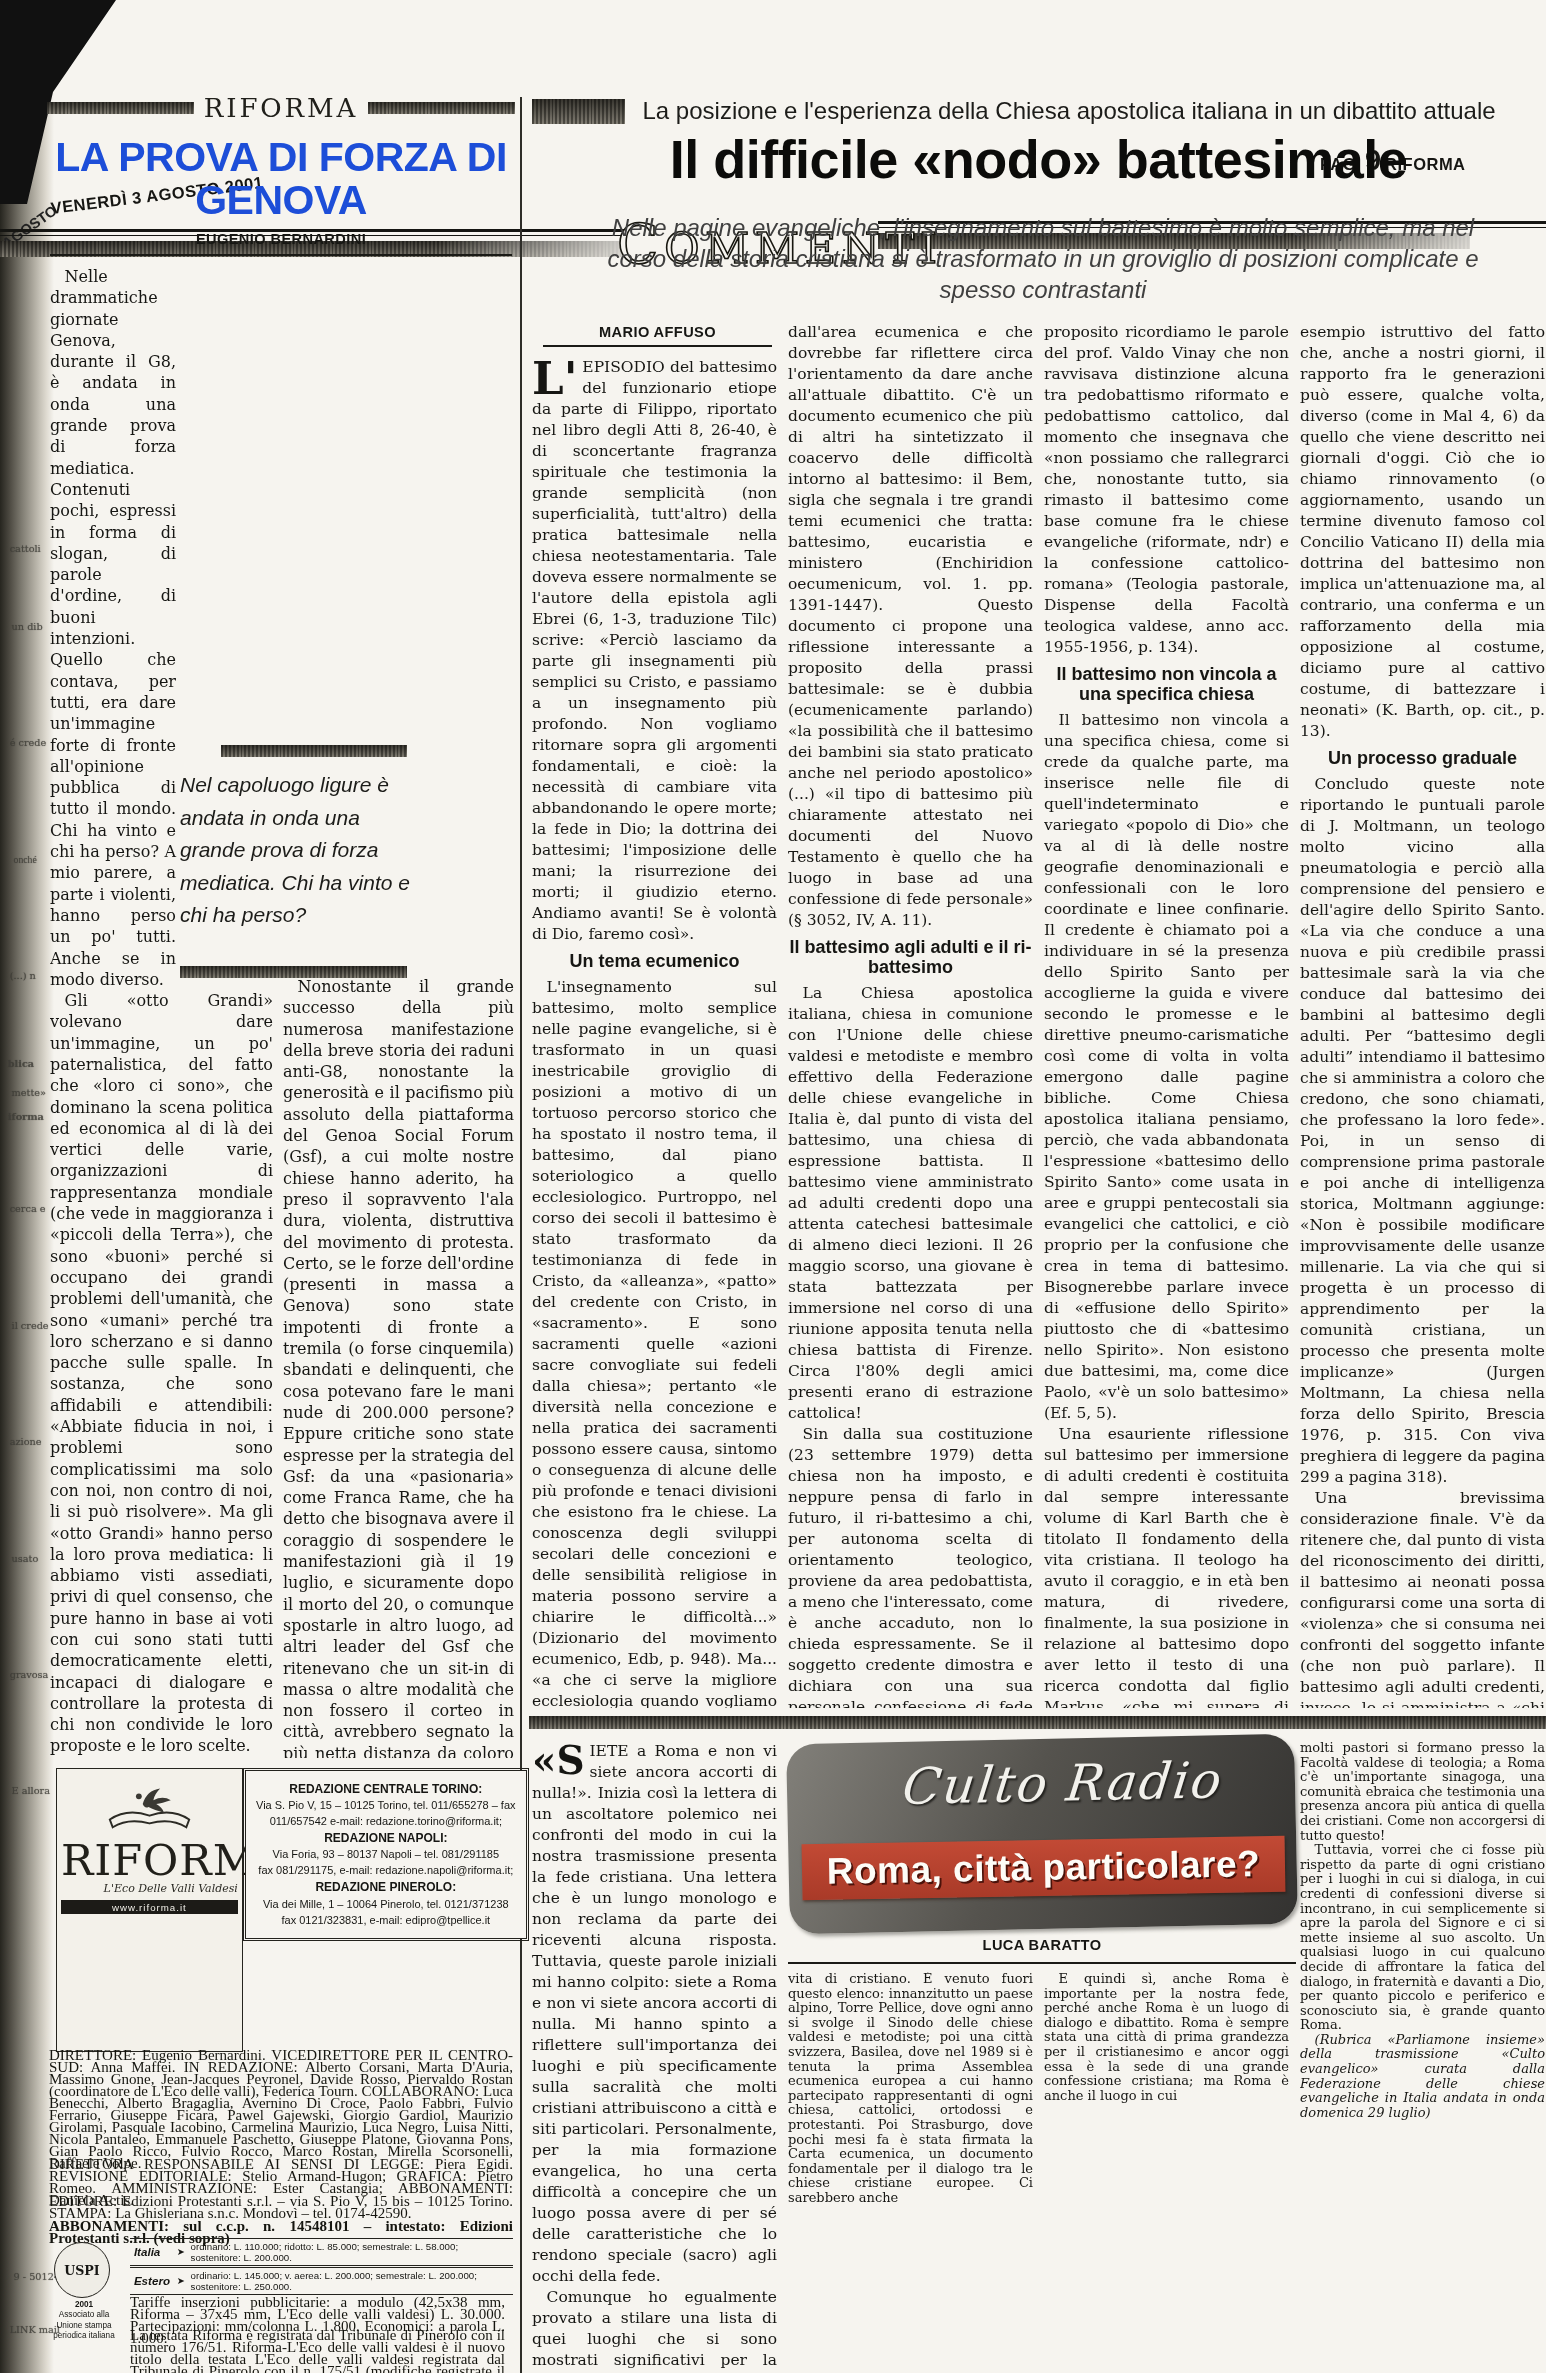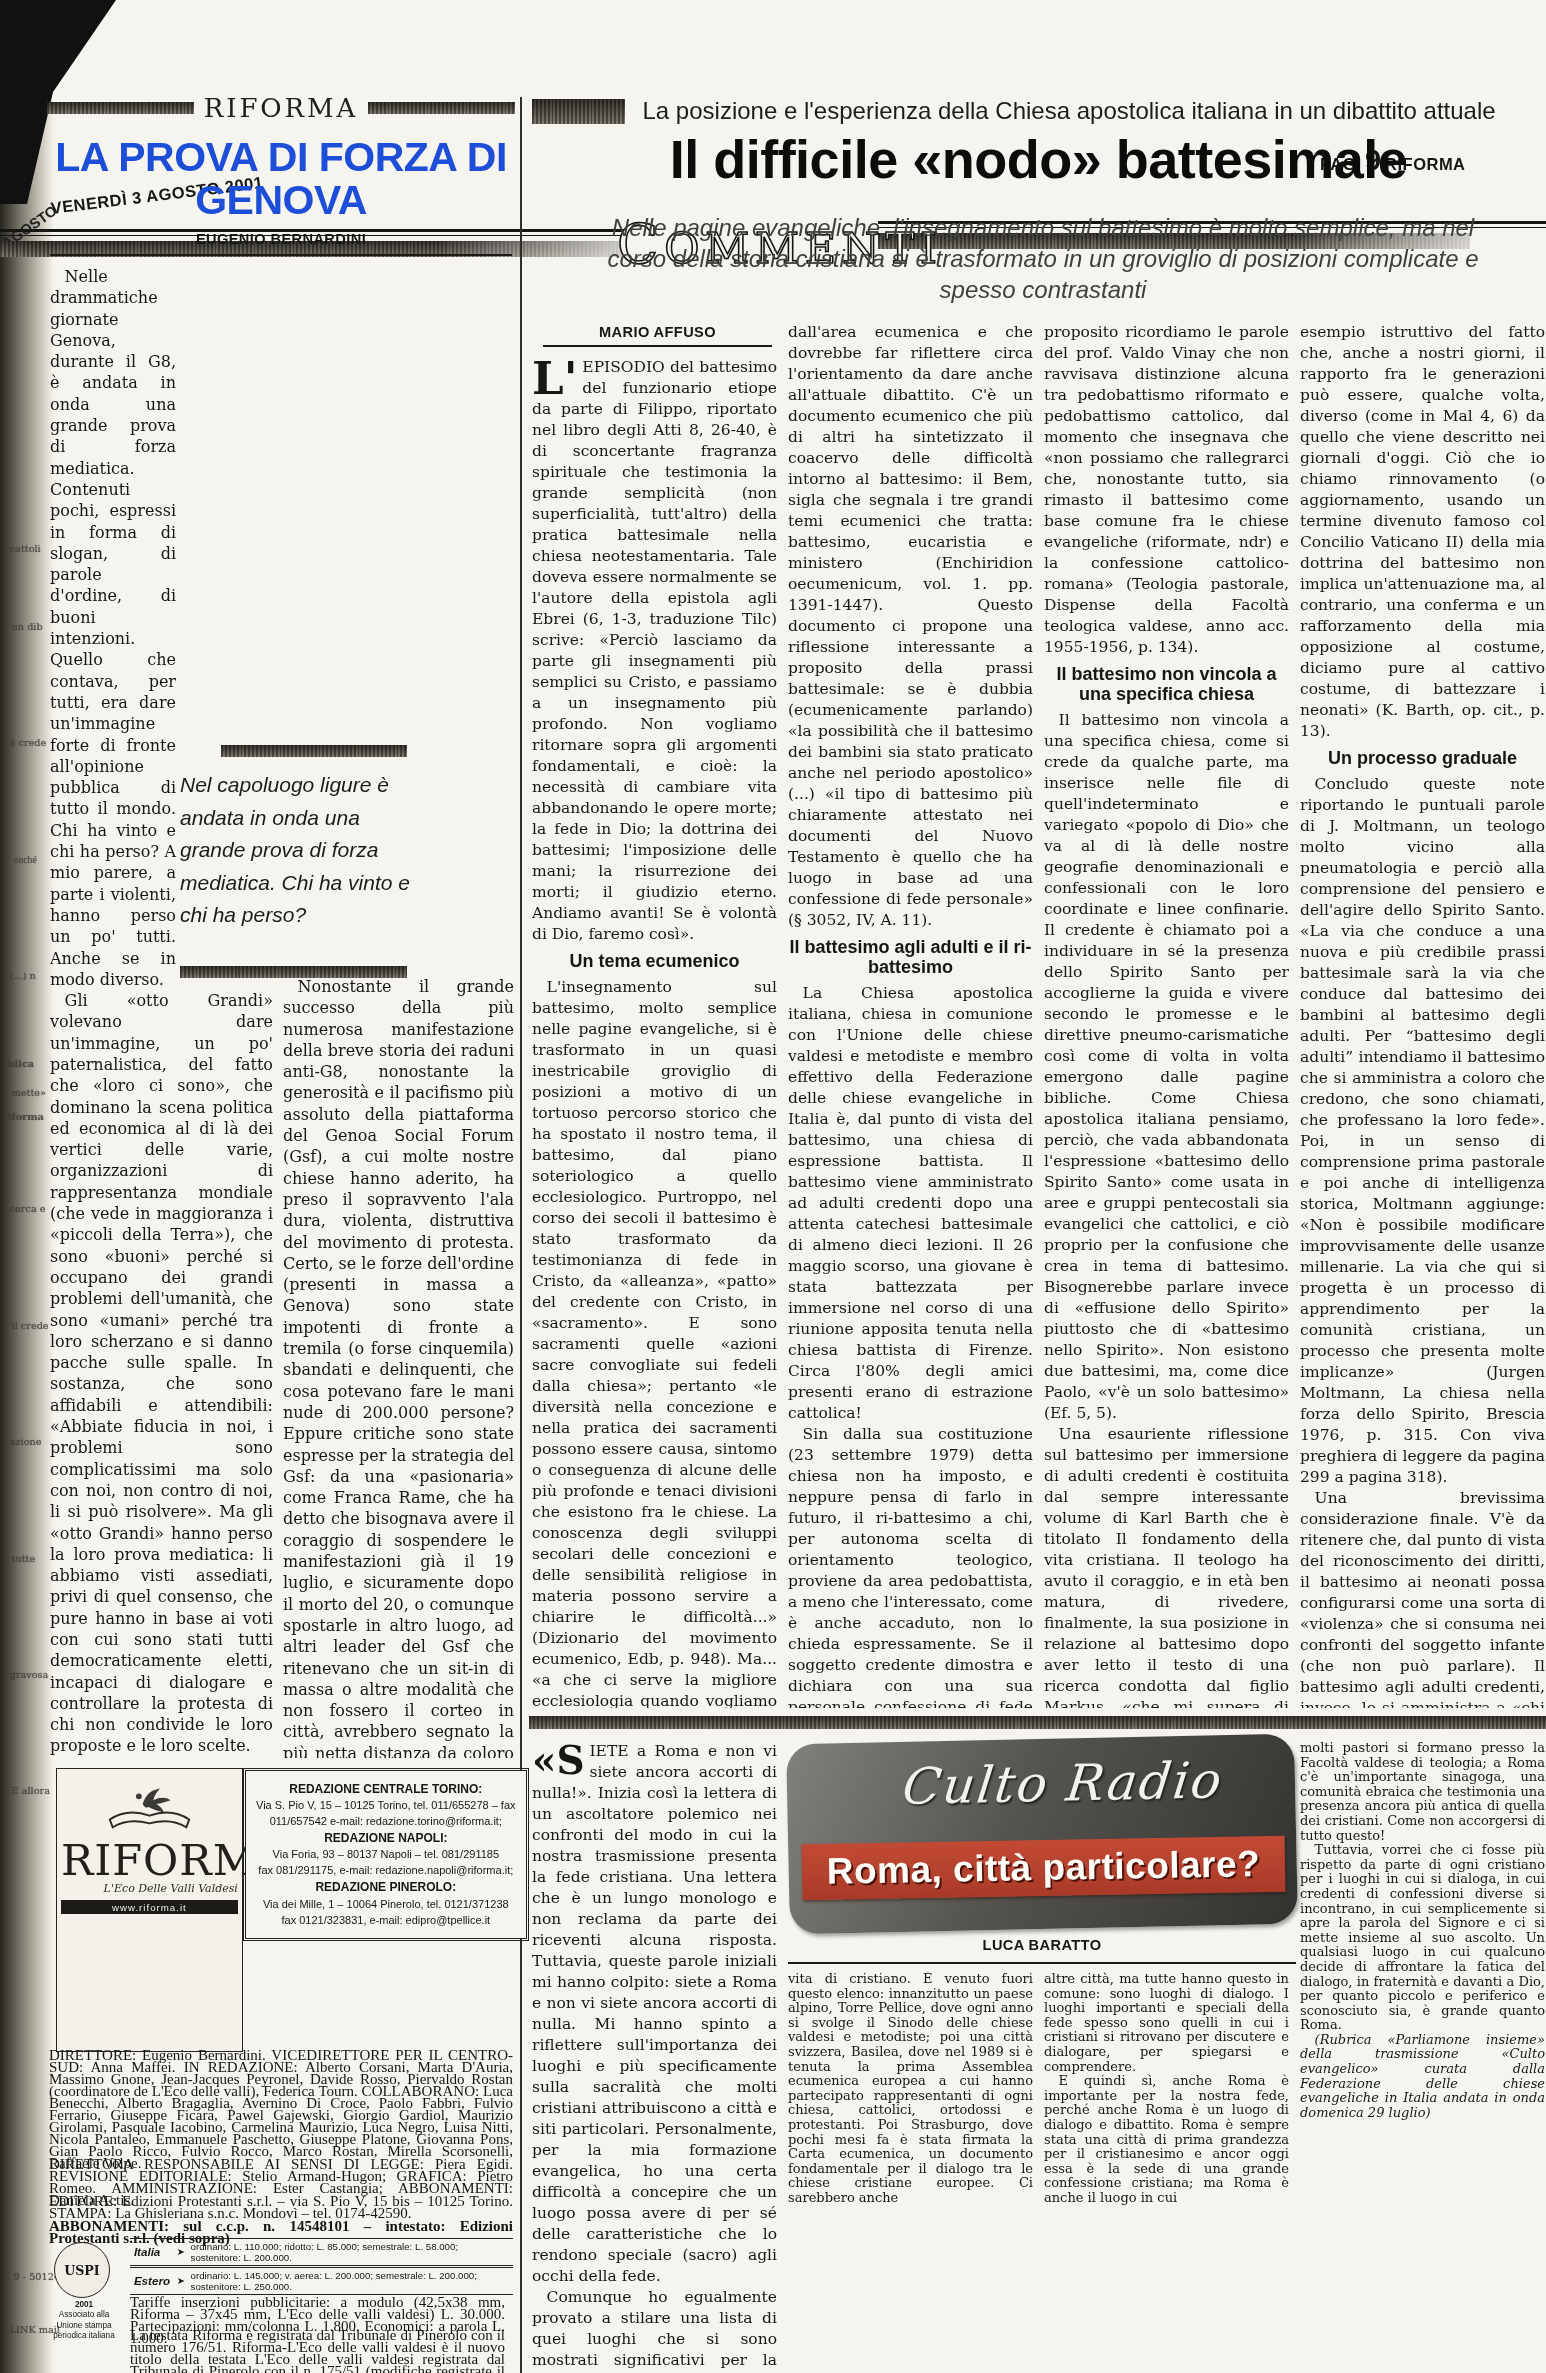--- a/index.html
+++ b/index.html
@@ -93,21 +93,21 @@
 <div class="abs spine-top"></div>
 <span class="frag" style="left:9.7px;top:543px;">cattoli</span>
 <span class="frag" style="left:11.6px;top:621px;">un dib</span>
 <span class="frag" style="left:9.7px;top:737px;">é crede</span>
 <span class="frag" style="left:13.6px;top:854px;font-family:Liberation Serif, serif;">onché</span>
 <span class="frag" style="left:9.7px;top:970px;">(...) n</span>
 <span class="frag" style="left:11.6px;top:1087px;">mette»</span>
 <span class="frag" style="left:9.7px;top:1203px;">cerca e</span>
 <span class="frag" style="left:11.6px;top:1320px;">il crede</span>
 <span class="frag" style="left:9.7px;top:1436px;">azione</span>
-<span class="frag" style="left:11.6px;top:1553px;">tutte</span>
+<span class="frag" style="left:11.6px;top:1553px;">usato</span>
 <span class="frag" style="left:9.7px;top:1669px;">gravosa</span>
 <span class="frag" style="left:11.6px;top:1785px;">E allora</span>
 <span class="frag" style="left:7.8px;top:1058px;font-weight:bold;">blica</span>
 <span class="frag" style="left:7.8px;top:1111px;font-weight:bold;">iforma</span>
 <span class="frag" style="left:13.6px;top:2271px;">9 - 50124</span>
 <span class="frag" style="left:9.7px;top:2324px;">LINK mail</span>
 
 <div class="abs corner san">AGOSTO</div>
 <div class="abs date san">VENERDÌ 3 AGOSTO 2001</div>
 
@@ -212,21 +212,20 @@
 <div class="abs redbar" style="left:802px;top:1840px;width:483px;height:56px;">
   <span class="t">Roma, città particolare?</span>
 </div>
 <div class="abs byline" style="left:788px;top:1937px;width:508px;">LUCA BARATTO</div>
 <div class="abs hr" style="left:788px;top:1962px;width:508px;height:1.5px;"></div>
 
 <div class="abs bt just radiocol ovh" style="left:788px;top:1972px;width:245px;height:402px;">
   <p class="noind">vita di cristiano. È venuto fuori questo elenco: innanzitutto un paese alpino, Torre Pellice, dove ogni anno si svolge il Sinodo delle chiese valdesi e metodiste; poi una città svizzera, Basilea, dove nel 1989 si è tenuta la prima Assemblea ecumenica europea a cui hanno partecipato rappresentanti di ogni chiesa, cattolici, ortodossi e protestanti. Poi Strasburgo, dove pochi mesi fa è stata firmata la Carta ecumenica, un documento fondamentale per il dialogo tra le chiese cristiane europee. Ci sarebbero anche</p>
 </div>
 <div class="abs bt just radiocol ovh" style="left:1044px;top:1972px;width:245px;height:402px;">
-  <p class="noind">altre città, ma tutte hanno questo in comune: sono luoghi di dialogo. I luoghi importanti e speciali della fede spesso sono quelli in cui i cristiani si ritrovano per discutere e dialogare, per spiegarsi e comprendere.</p>
   <p>E quindi sì, anche Roma è importante per la nostra fede, perché anche Roma è un luogo di dialogo e dibattito. Roma è sempre stata una città di prima grandezza per il cristianesimo e ancor oggi essa è la sede di una grande confessione cristiana; ma Roma è anche il luogo in cui</p>
 </div>
 <div class="abs bt just radiocol ovh" style="left:1300px;top:1741px;width:245px;height:633px;">
   <p class="noind">molti pastori si formano presso la Facoltà valdese di teologia; a Roma c'è un'importante sinagoga, una comunità ebraica che testimonia una presenza ancora più antica di quella dei cristiani. Come non accorgersi di tutto questo!</p>
   <p>Tuttavia, vorrei che ci fosse più rispetto da parte di ogni cristiano per i luoghi in cui si dialoga, in cui credenti di confessioni diverse si incontrano, in cui semplicemente si apre la parola del Signore e ci si mette insieme al suo ascolto. Un qualsiasi luogo in cui qualcuno decide di affrontare la fatica del dialogo, in fraternità e davanti a Dio, per quanto piccolo e periferico e sconosciuto sia, è grande quanto Roma.</p>
   <p class="rubric">(Rubrica «Parliamone insieme» della trasmissione «Culto evangelico» curata dalla Federazione delle chiese evangeliche in Italia andata in onda domenica 29 luglio)</p>
 </div>
 
 <div class="abs logobox" style="left:56px;top:1768px;width:177px;height:270px;">
   <svg width="107" height="60" viewBox="0 0 110 62">

